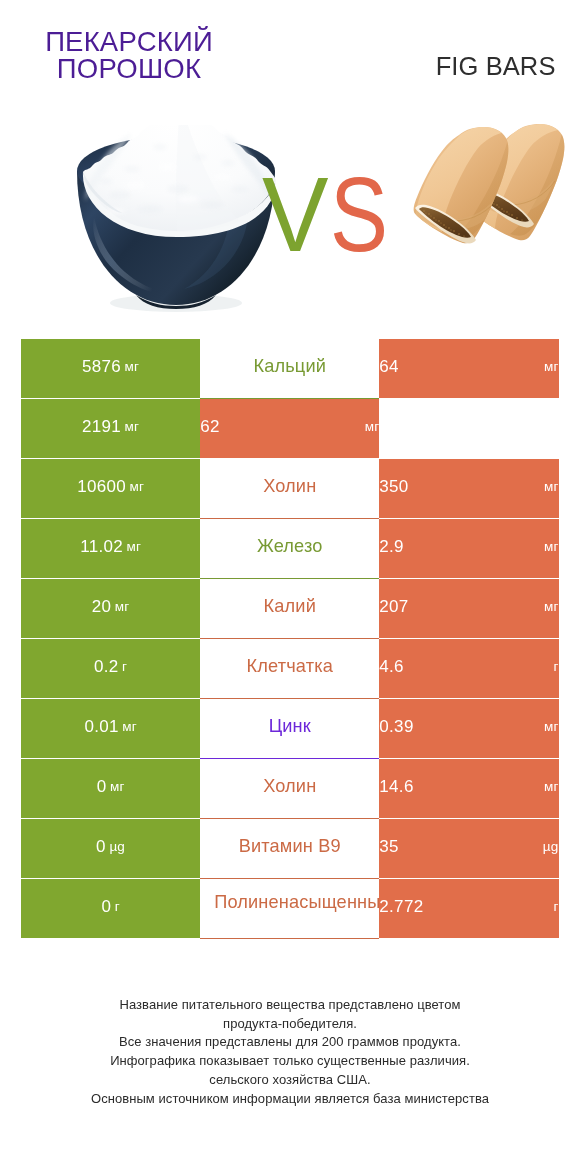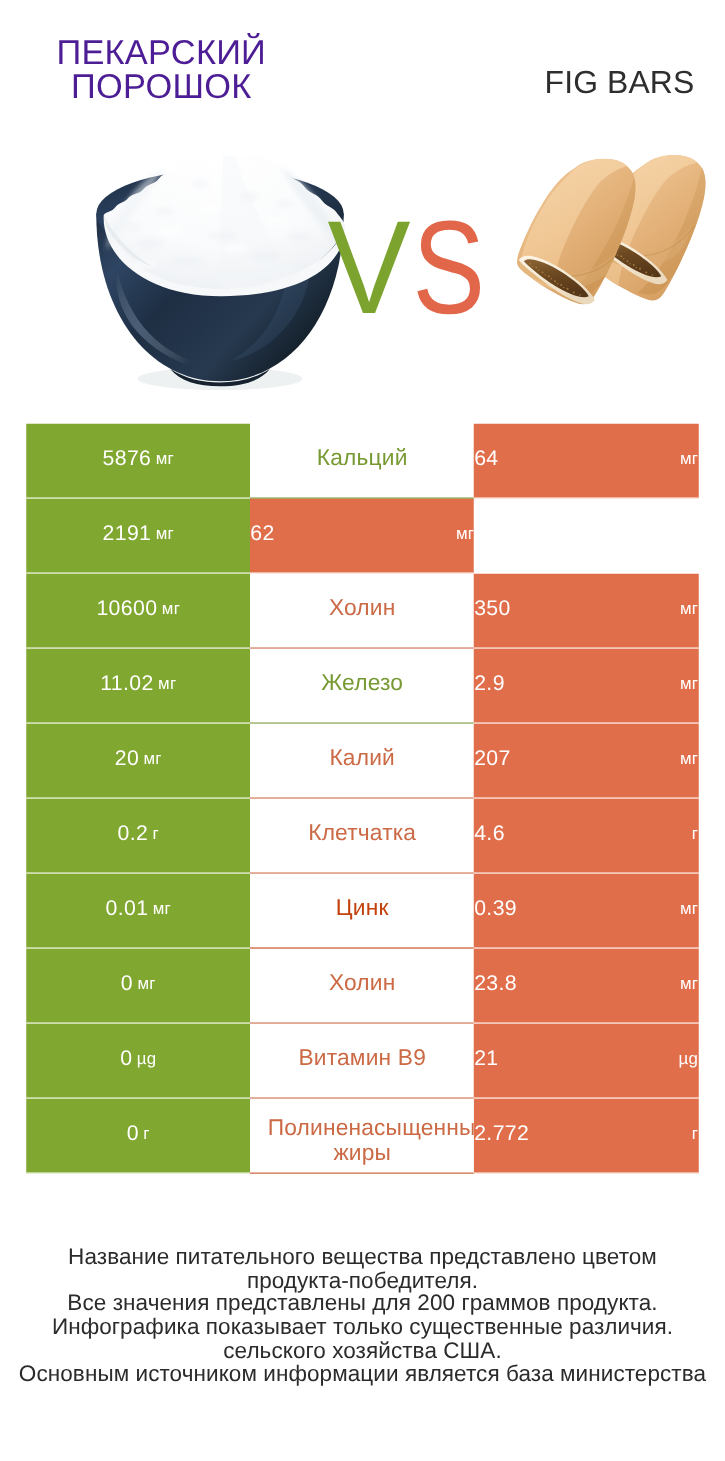--- a/index.html
+++ b/index.html
@@ -37,21 +37,21 @@
   .cm.wrap .lbl { white-space:nowrap; position:absolute; left:0; width:179.2px; text-align:center; top:auto; }
   .cm.wrap .lbl.l1 { top:14px; padding-left:14px; }
   .cm.wrap .lbl.l2 { top:33.5px; }
   .cr { background:#E16E4A; color:#fff; border-bottom:1px solid #fff;justify-content:space-between; }
   .num { font-size:17px; font-weight:400; letter-spacing:0.3px; line-height:1; position:relative; top:-2px; }
   .unit { font-size:13.5px; font-weight:400; margin-left:3.5px; letter-spacing:0.2px; line-height:1; position:relative; top:-2px; }
   .lbl { font-size:18.2px; font-weight:400; line-height:19.5px; letter-spacing:0.15px; position:relative; top:-1.5px; }
 
   
   .footer { position:absolute; left:0; top:996px; width:580px; text-align:center;
-     font-size:18px; line-height:18.7px; color:#2b2b2b; letter-spacing:0.06px; }
+     font-size:13px; line-height:18.7px; color:#2b2b2b; letter-spacing:0.06px; }
 </style>
 </head>
 <body>
 
 <div class="page">
 
   <div class="titles">
     <div class="title-left">ПЕКАРСКИЙ ПОРОШОК</div>
     <div class="title-right">FIG BARS</div>
   </div>
@@ -368,62 +368,61 @@
   <div class="cell cr">
           <span class="num">4.6</span>
           <span class="unit">г</span>
         </div>
       </div>
       <div class="row">
         <div class="cell cl">
           <span class="num">0.01</span>
           <span class="unit">мг</span>
         </div>
-  <div class="cell cm sep" style="color:#c2410c">
+  <div class="cell cm sep" style="color:#6d28d9">
           <span class="lbl">Цинк</span>
         </div>
   <div class="cell cr">
           <span class="num">0.39</span>
           <span class="unit">мг</span>
         </div>
       </div>
       <div class="row">
         <div class="cell cl">
           <span class="num">0</span>
           <span class="unit">мг</span>
         </div>
   <div class="cell cm sep" style="color:#CB6A45">
           <span class="lbl">Холин</span>
         </div>
   <div class="cell cr">
-          <span class="num">23.8</span>
+          <span class="num">14.6</span>
           <span class="unit">мг</span>
         </div>
       </div>
       <div class="row">
         <div class="cell cl">
           <span class="num">0</span>
           <span class="unit">µg</span>
         </div>
   <div class="cell cm sep" style="color:#CB6A45">
           <span class="lbl">Витамин B9</span>
         </div>
   <div class="cell cr">
-          <span class="num">21</span>
+          <span class="num">35</span>
           <span class="unit">µg</span>
         </div>
       </div>
       <div class="row">
         <div class="cell cl">
           <span class="num">0</span>
           <span class="unit">г</span>
         </div>
   <div class="cell cm sep wrap" style="color:#CB6A45">
           <span class="lbl l1">Полиненасыщенные</span>
-          <span class="lbl l2">жиры</span>
         </div>
   <div class="cell cr">
           <span class="num">2.772</span>
           <span class="unit">г</span>
         </div>
       </div>
     </div>
 
   <div class="footer">
       <div>Название питательного вещества представлено цветом</div>

